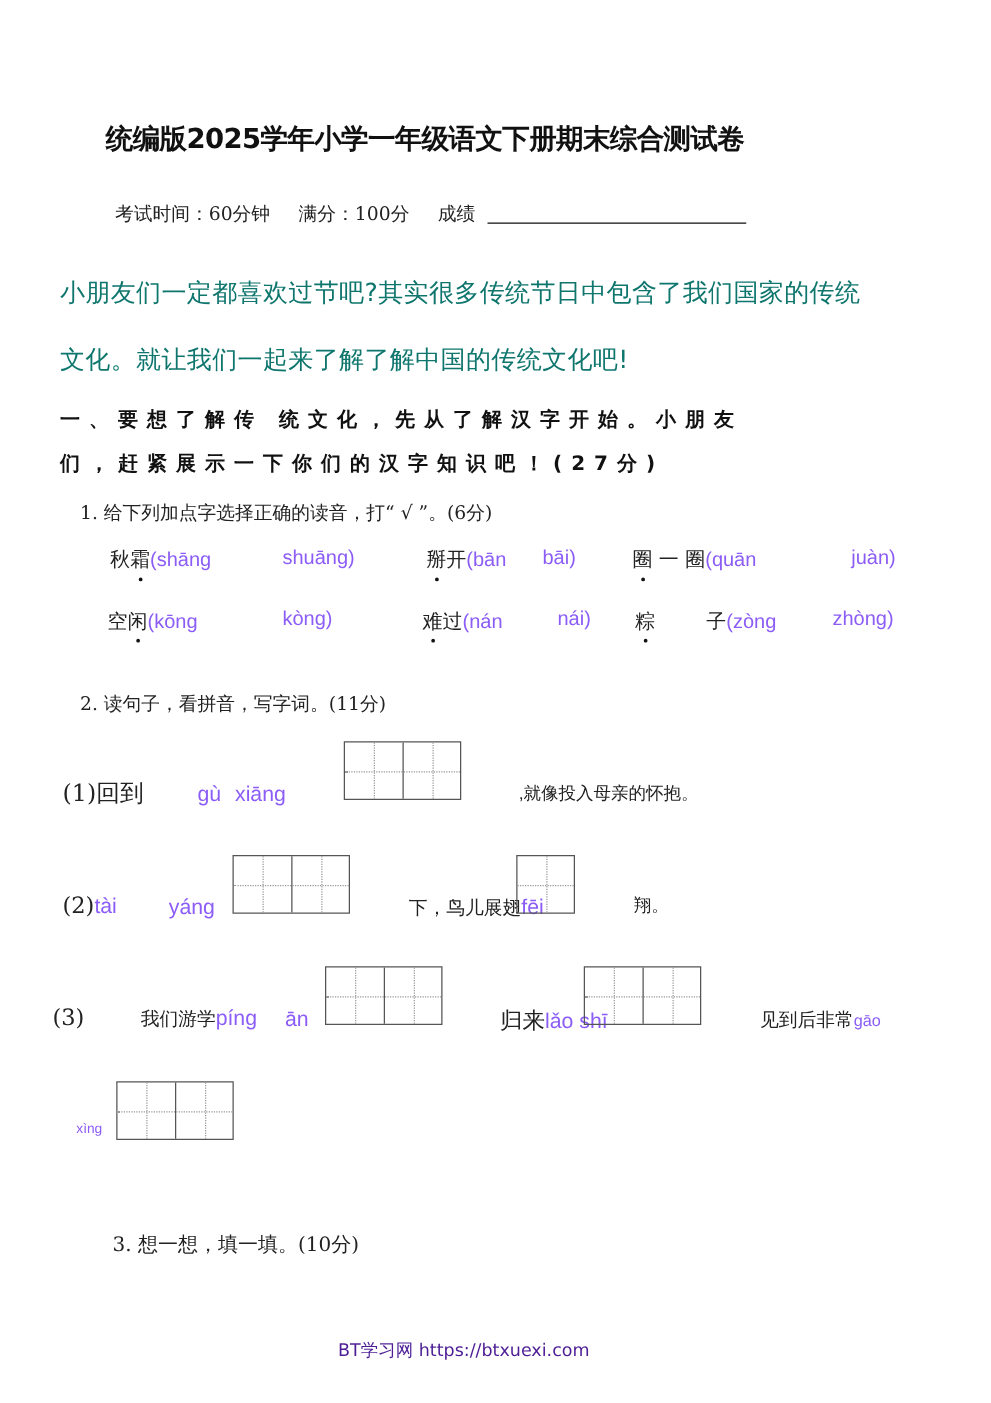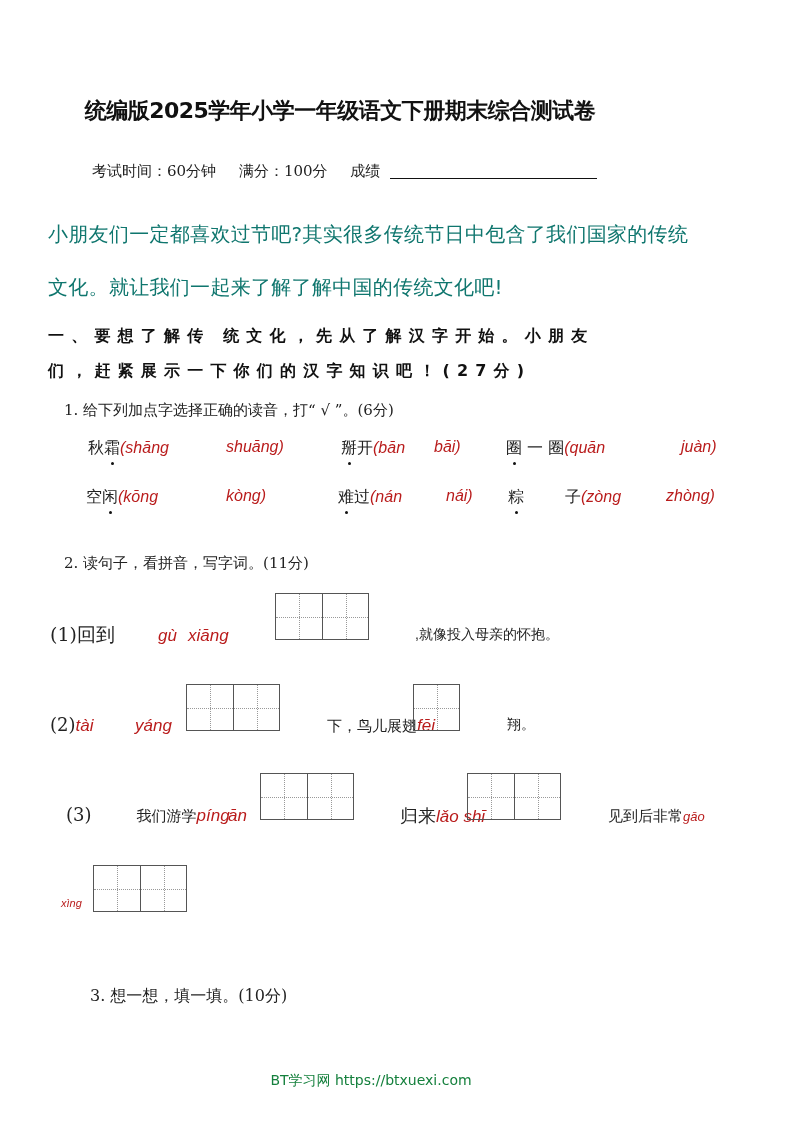--- a/index.html
+++ b/index.html
@@ -5,30 +5,30 @@
   html, body { margin: 0; padding: 0; background: #ffffff; }
   body { width: 793px; height: 1122px; position: relative; overflow: hidden; color: #111; font-family: "DejaVu Sans", sans-serif; }
   .abs { position: absolute; white-space: nowrap; }
   .title { left: 0; width: 680px; top: 96px; text-align: center; font-size: 22px; font-weight: bold; letter-spacing: -0.5px; color: #111; font-family: "DejaVu Sans", sans-serif; }
   .meta { top: 162px; left: 92px; font-size: 15px; font-family: "DejaVu Serif", serif; color: #222; }
   .meta span { margin-right: 18px; }
   .meta .score-line { display: inline-block; width: 207px; border-bottom: 1px solid #111; height: 16px; vertical-align: -3px; margin-left: 0; }
   .intro { left: 48px; font-size: 20px; color: #0f766e; letter-spacing: 0.3px; font-family: "DejaVu Sans", sans-serif; }
   .section { left: 48px; font-size: 16px; font-weight: bold; letter-spacing: 7.2px; color: #111; font-family: "DejaVu Sans", sans-serif; }
   .q { font-size: 15px; font-family: "DejaVu Serif", serif; color: #222; }
-  .py { font-size: 16px; font-family: "Liberation Sans", sans-serif; color: #b91c1c; font-style: italic; }
+  .py { font-size: 16px; font-family: "Liberation Sans", sans-serif; color: #8b5cf6; }
   .cn { font-size: 16px; font-family: "DejaVu Serif", serif; color: #222; }
   .dotc { position: relative; display: inline-block; }
   .dotc::after { content: ""; position: absolute; left: 50%; margin-left: -1.5px; bottom: -6px; width: 3px; height: 3px; border-radius: 50%; background: #111; }
   .grid { position: absolute; border: 1px solid #555; box-sizing: border-box; display: flex; }
   .cell { position: relative; width: 46px; height: 100%; box-sizing: border-box; }
   .cell + .cell { border-left: 1px solid #555; }
   .cell::before { content: ""; position: absolute; left: 50%; top: 0; bottom: 0; border-left: 1px dotted #999; }
   .cell::after { content: ""; position: absolute; top: 50%; left: 0; right: 0; border-top: 1px dotted #999; }
-  .footer { left: 0; width: 742px; top: 1072px; text-align: center; font-size: 14px; color: #15803d; font-family: "DejaVu Sans", sans-serif; }
+  .footer { left: 0; width: 742px; top: 1072px; text-align: center; font-size: 14px; color: #4c1d95; font-family: "DejaVu Sans", sans-serif; }
   .sentence { font-size: 15px; font-family: Liberation Sans, sans-serif; color: #222; margin-left: 45px; }
   .paren { font-size: 19px; font-family: "DejaVu Serif", serif; color: #222; }
 </style>
 </head>
 <body>
 
 
 
 <div class="abs title">统编版2025学年小学一年级语文下册期末综合测试卷</div>
 
@@ -105,21 +105,21 @@
 </div>
 <div class="abs" style="top:716px; left:282px">
   <span class="sentence">下，鸟儿展翅</span><span class="py" style="font-size:17px">fēi</span>
 </div>
 <div class="grid" style="left:413px; top:684px; width:47px; height:47px">
   <div class="cell"></div>
 </div>
 <div class="abs sentence" style="top:716px; left:462px; font-size:14px">翔。</div>
 
 
-<div class="abs" style="top:804px; left:66px">
+<div class="abs" style="top:804px; left:42px">
   <span class="paren" style="font-size:18px">(3)</span><span class="sentence">我们游学</span><span class="py" style="font-size:17px">píng</span>
 </div>
 <div class="abs py" style="top:806px; left:228px; font-size:17px">ān</div>
 <div class="grid" style="left:260px; top:773px; width:94px; height:47px">
   <div class="cell"></div>
     <div class="cell"></div>
 </div>
 <div class="abs" style="top:804px; left:355px">
   <span class="sentence" style="font-size:18px">归来</span><span class="py" style="font-size:17px">lǎo shī</span>
 </div>

